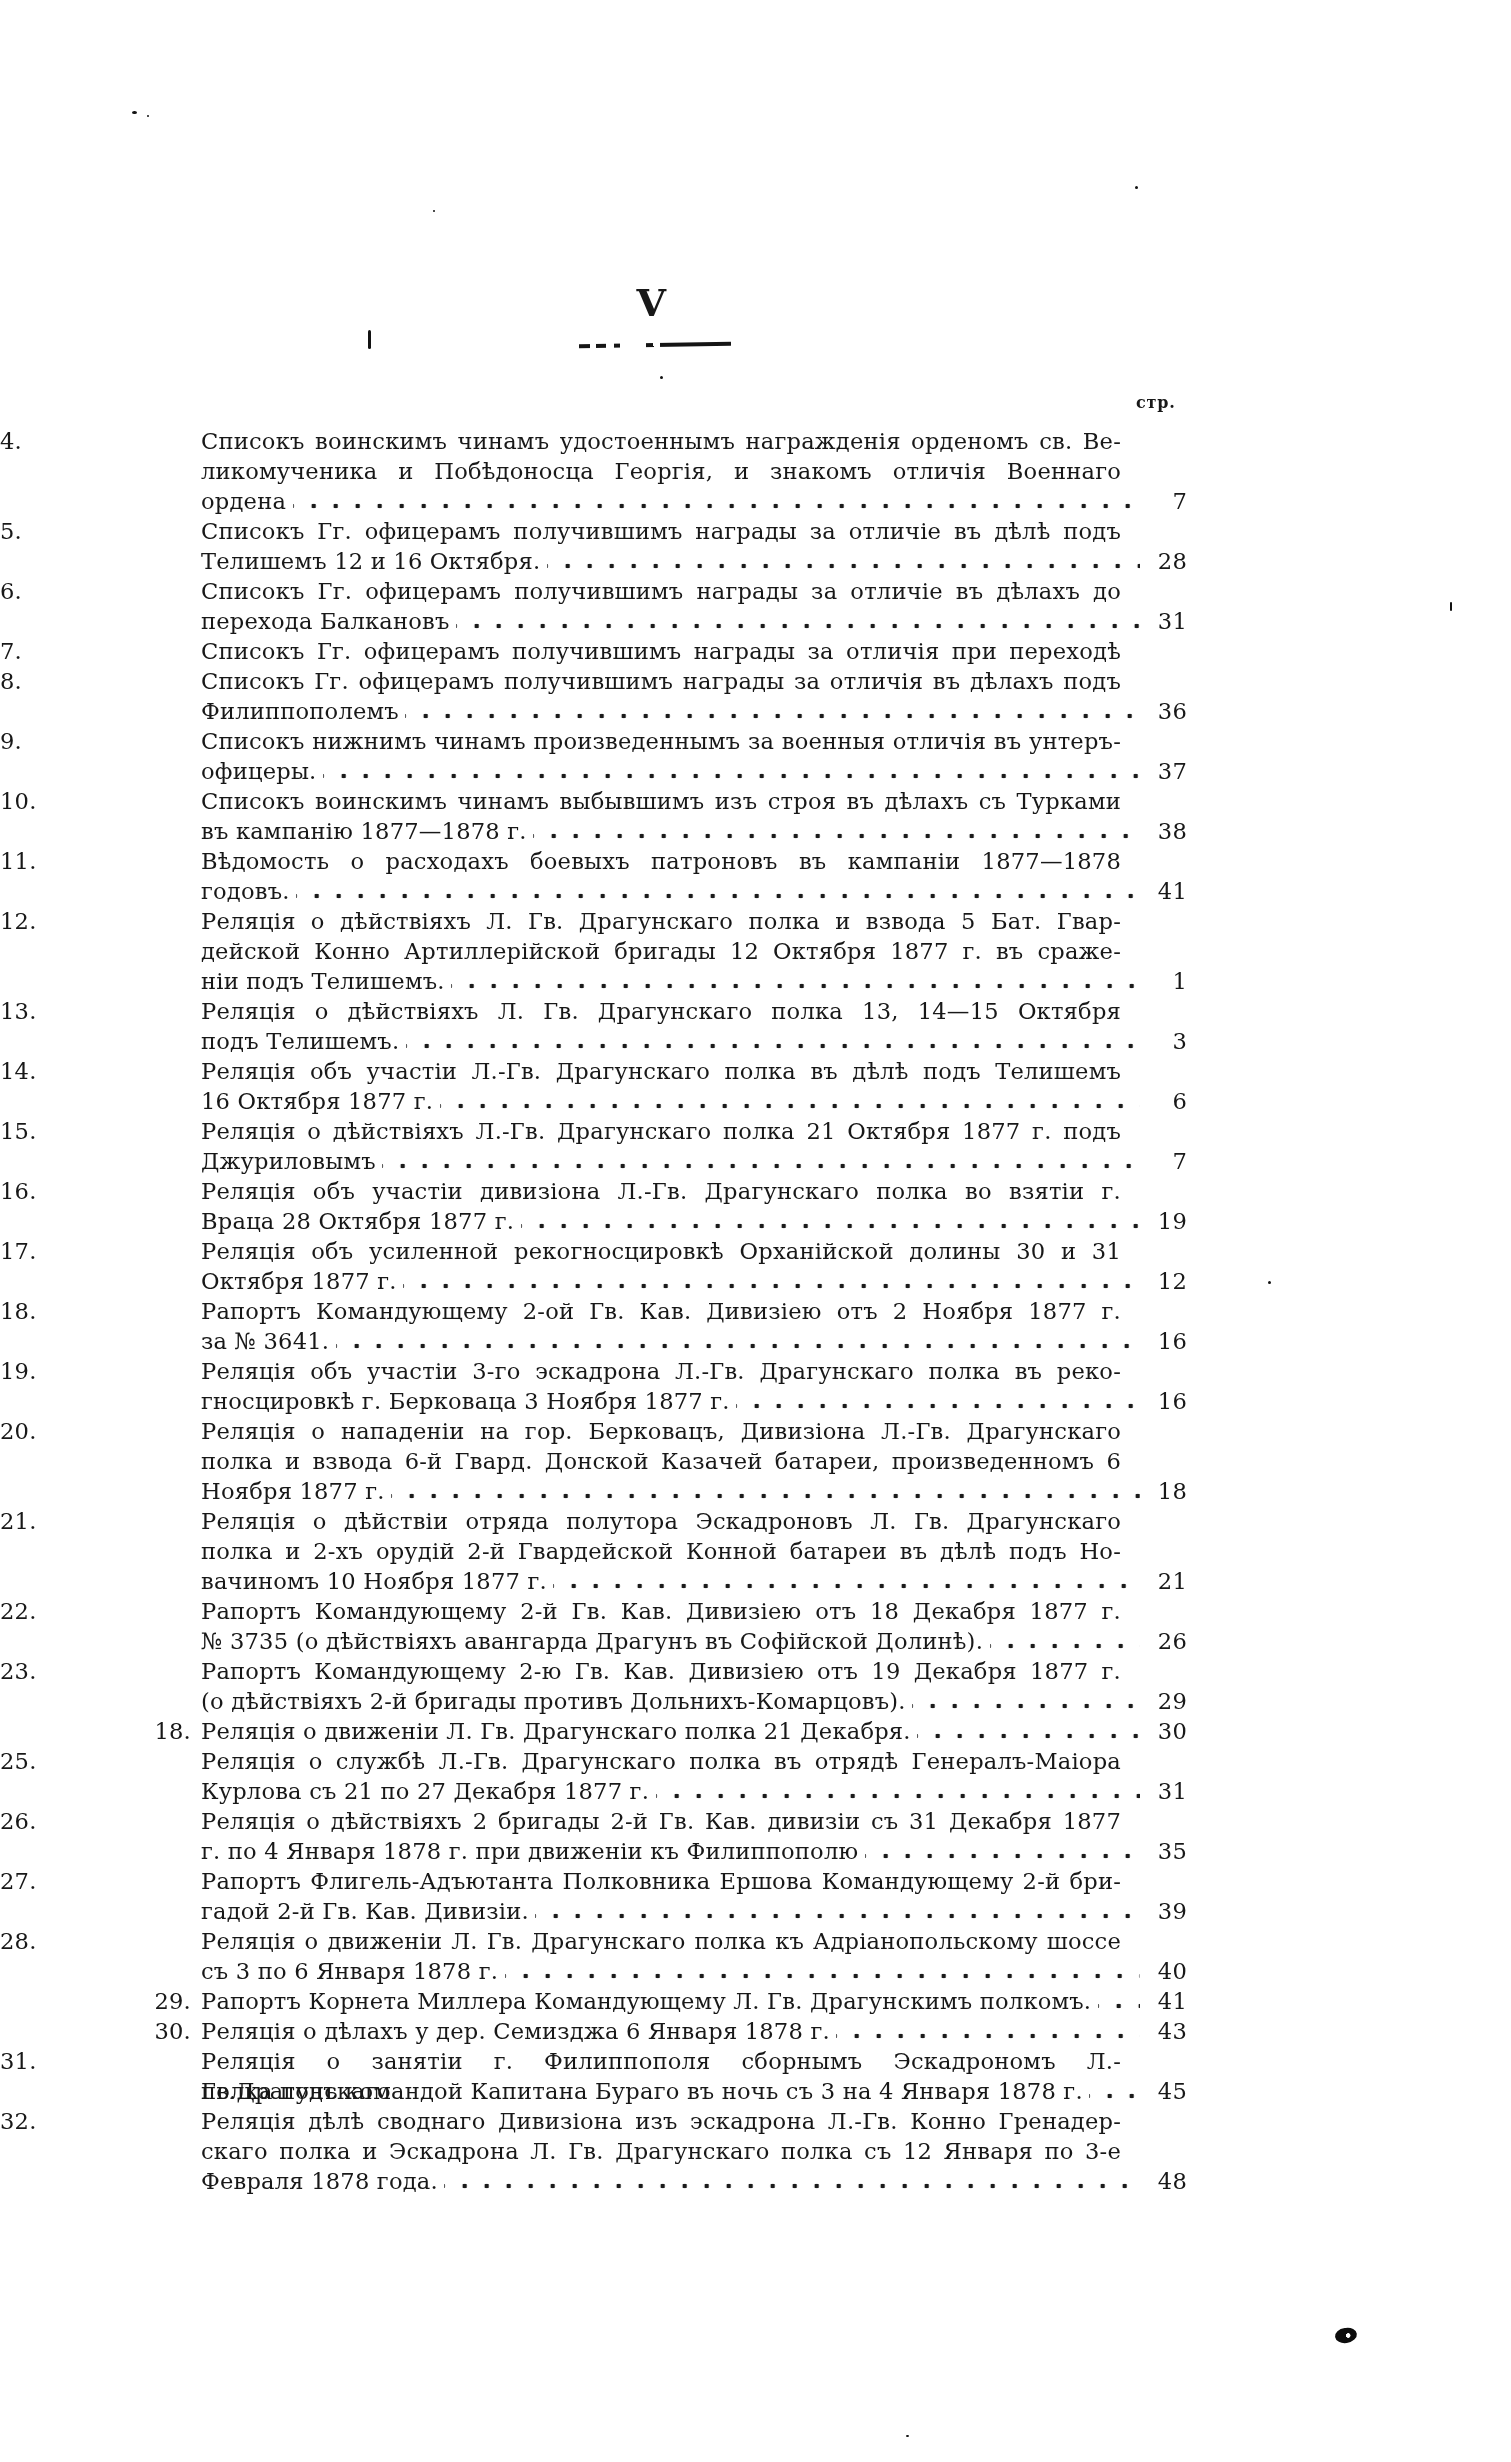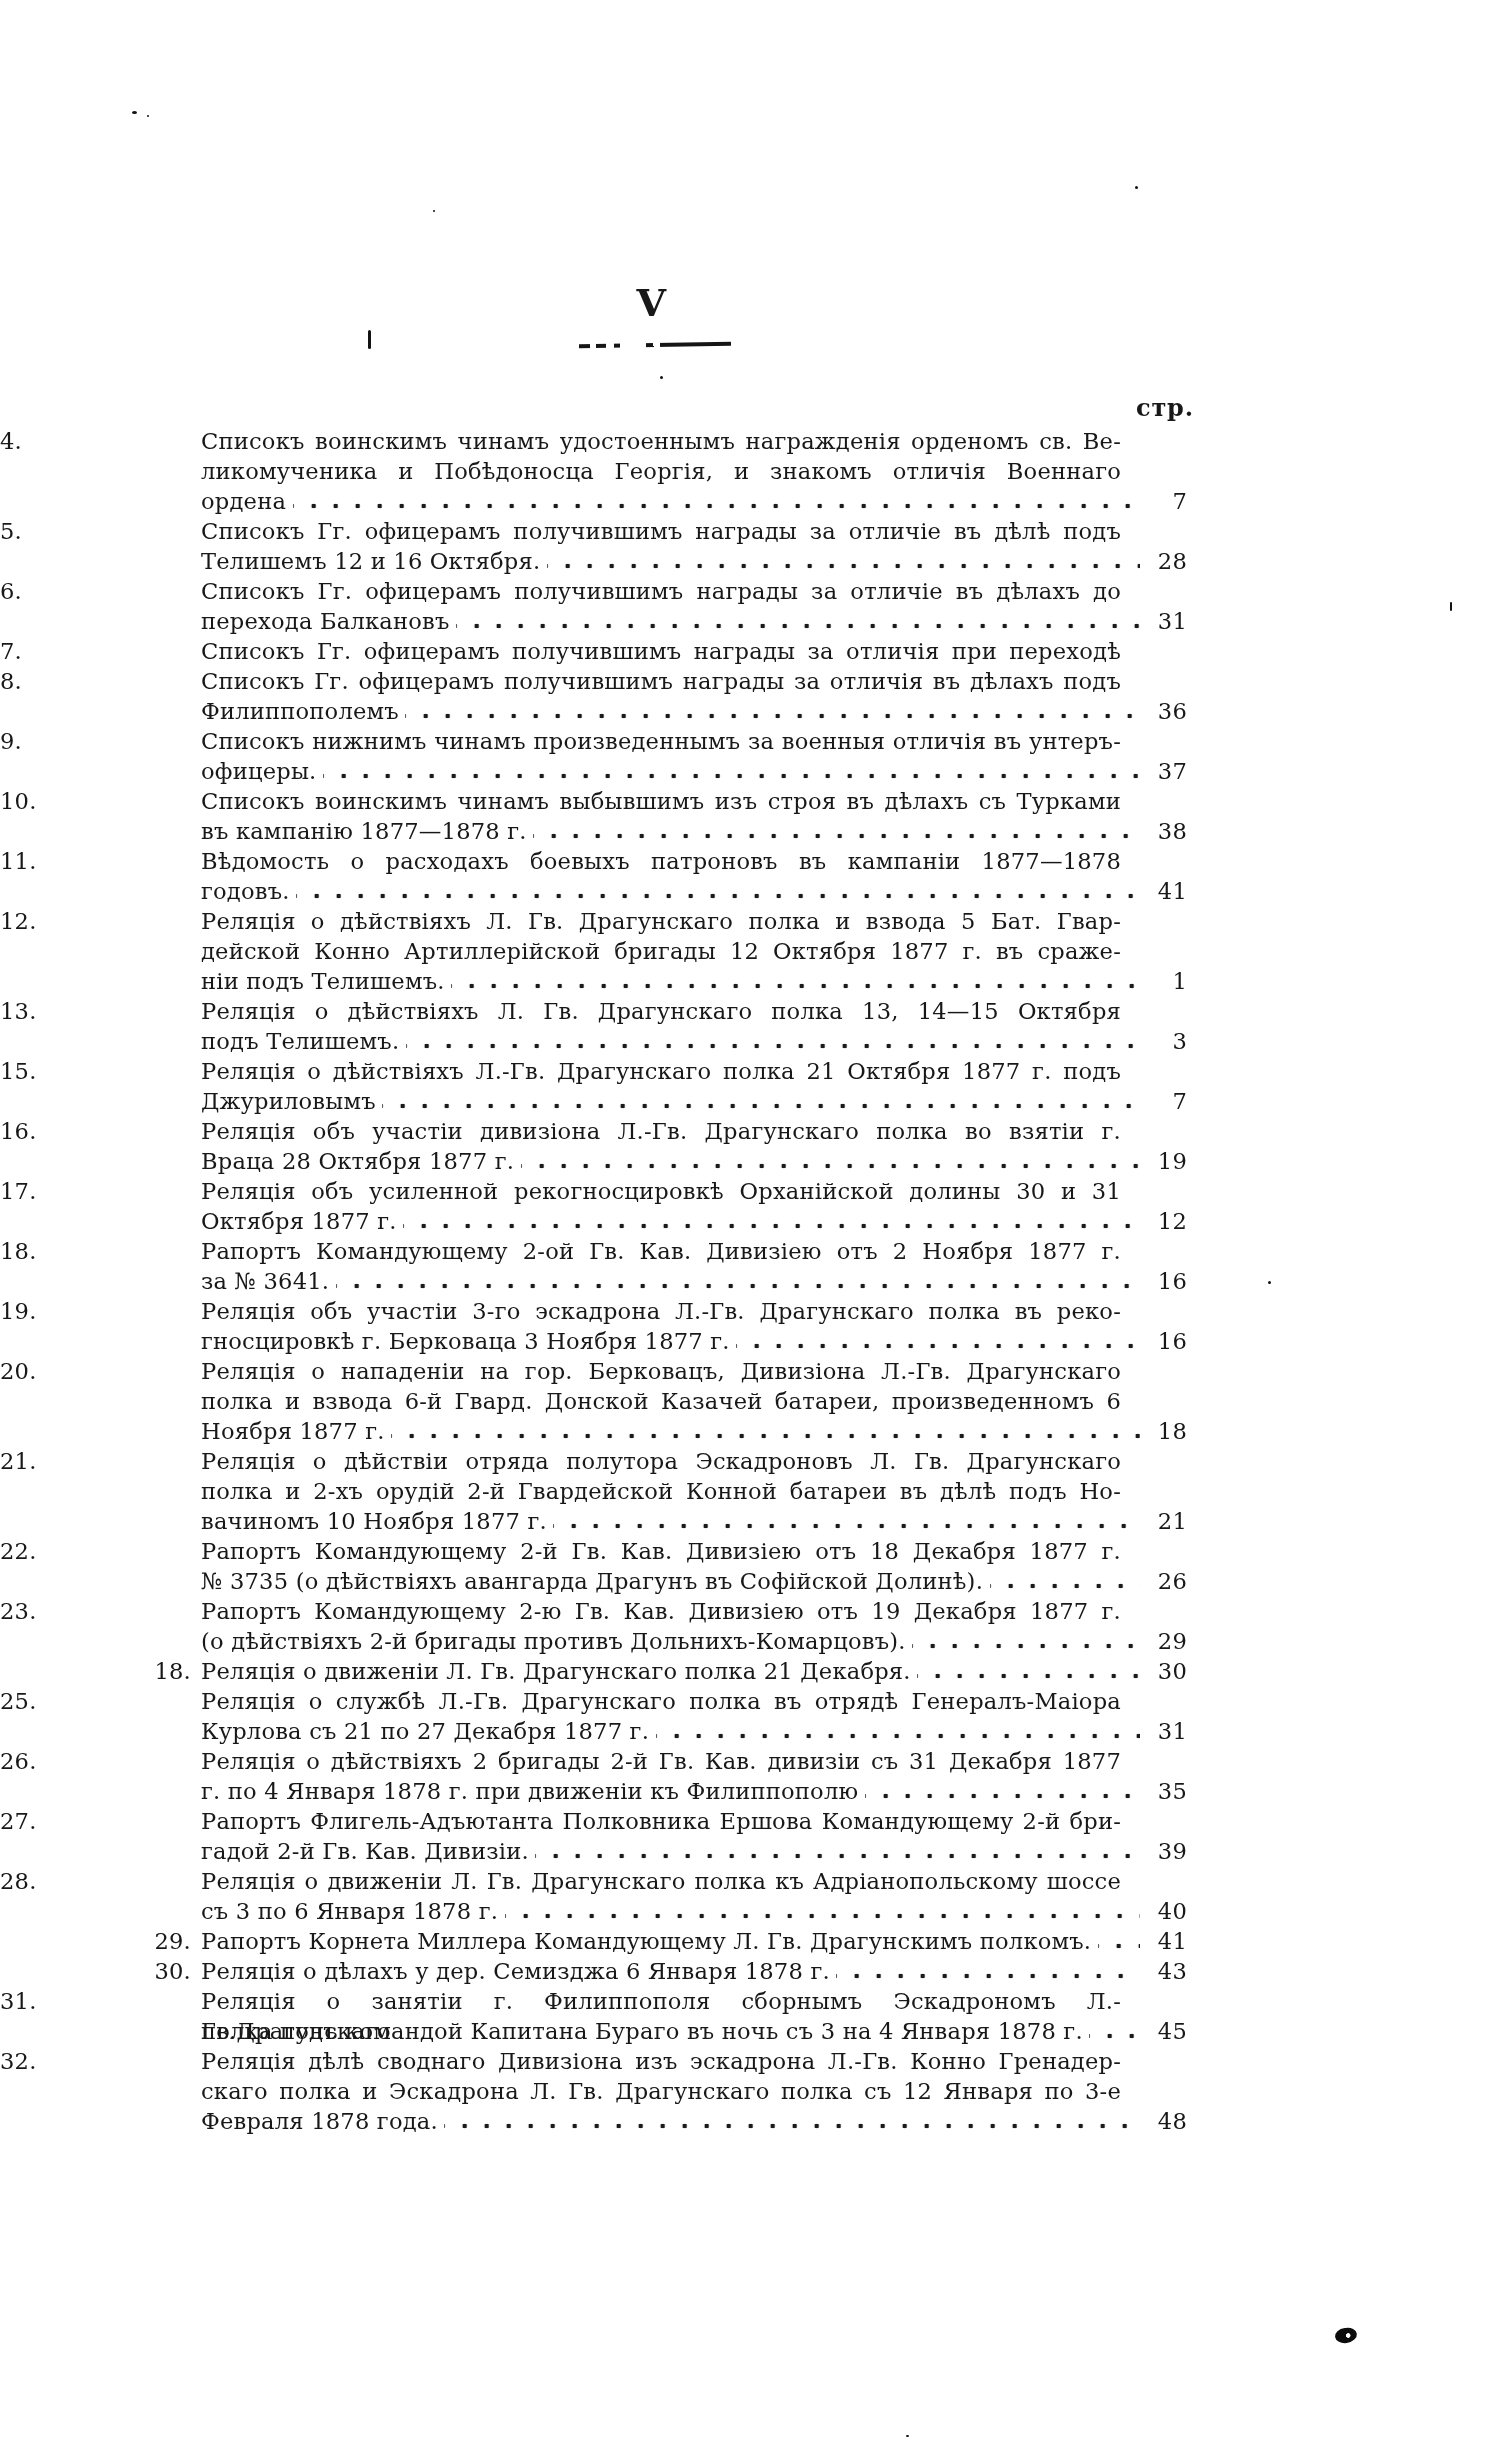--- a/index.html
+++ b/index.html
@@ -20,21 +20,21 @@
     background:linear-gradient(90deg,
       #151515 0 7%,transparent 7% 11%,
       #151515 11% 18%,transparent 18% 23%,
       #151515 23% 27%,transparent 27% 44%,
       #151515 44% 49%,transparent 49% 53%,
       #151515 53% 100%);
   }
   
   .col-header{
     position:absolute;top:393px;left:1136px;
-    font-size:24px;font-weight:700;letter-spacing:0.8px;
+    font-size:16px;font-weight:700;letter-spacing:0.8px;
   }
   
   .toc{position:absolute;left:0;top:426px;width:1187px;}
   .entry{position:relative;padding-left:201px;}
   .line{
     height:30px;line-height:30px;font-size:22.6px;letter-spacing:0.2px;
   }
   .line.fill{
     text-align:justify;text-align-last:justify;
     margin-right:66px;white-space:normal;
@@ -139,20 +139,28 @@
           <span class="leader"></span>
           <span class="page">1</span>
         </div>
       </div>
       <div class="entry">
         <div class="line fill"><span class="num">13.</span><span class="txt">Реляція о дѣйствіяхъ Л. Гв. Драгунскаго полка 13, 14—15 Октября</span></div>
         <div class="line last">
           <span class="txt">подъ Телишемъ.</span>
           <span class="leader"></span>
           <span class="page">3</span>
+        </div>
+      </div>
+      <div class="entry">
+        <div class="line fill"><span class="num">14.</span><span class="txt">Реляція объ участіи Л.-Гв. Драгунскаго полка въ дѣлѣ подъ Телишемъ</span></div>
+        <div class="line last">
+          <span class="txt">16 Октября 1877 г.</span>
+          <span class="leader"></span>
+          <span class="page">6</span>
         </div>
       </div>
       <div class="entry">
         <div class="line fill"><span class="num">15.</span><span class="txt">Реляція о дѣйствіяхъ Л.-Гв. Драгунскаго полка 21 Октября 1877 г. подъ</span></div>
         <div class="line last">
           <span class="txt">Джуриловымъ</span>
           <span class="leader"></span>
           <span class="page">7</span>
         </div>
       </div>

